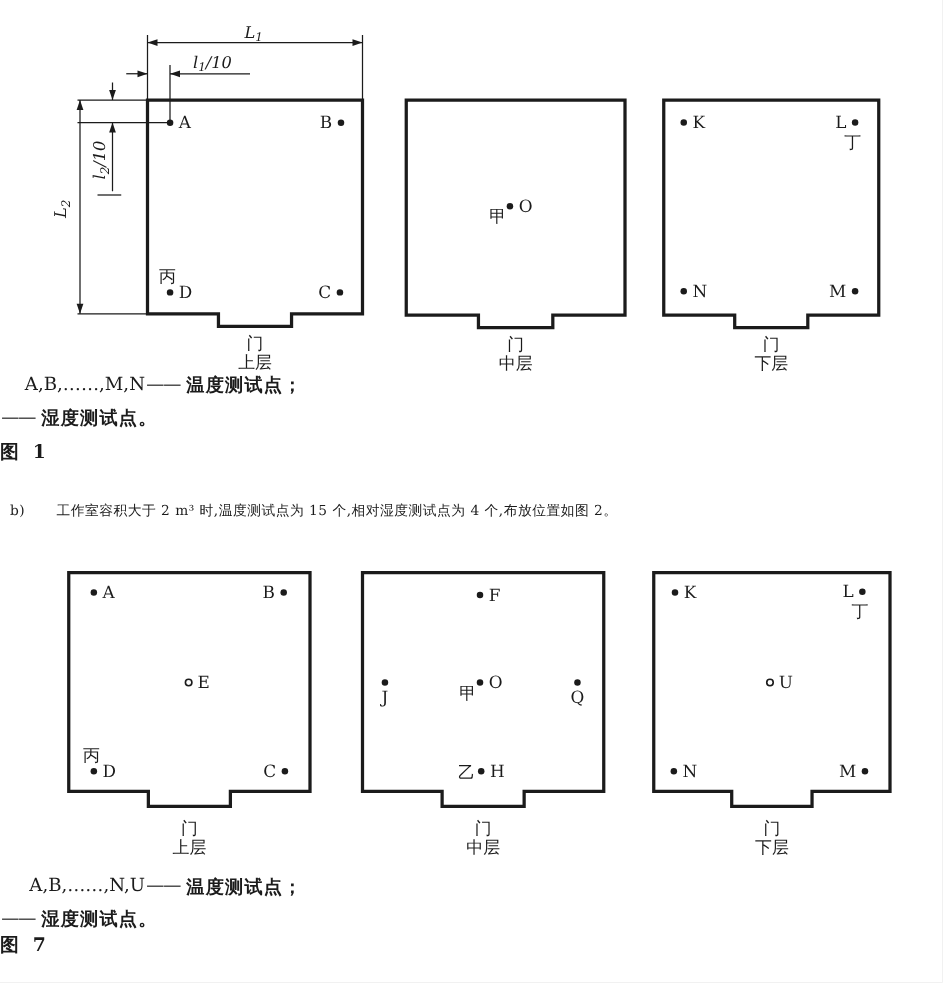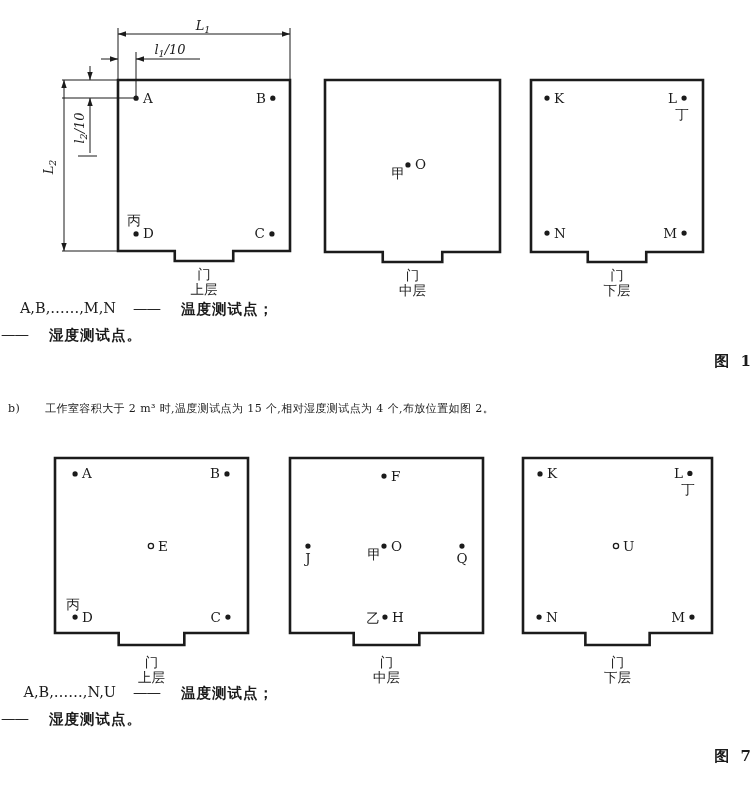--- a/index.html
+++ b/index.html
@@ -16,26 +16,26 @@
   .dim{stroke:var(--ink); stroke-width:1;}
   .dot{fill:var(--ink); stroke:none;}
   .open{fill:#ffffff; stroke:var(--ink); stroke-width:1.3;}
   .arrow{fill:var(--ink); stroke:none;}
   text{fill:var(--ink);}
   .lat{font:13.5px "DejaVu Serif","Liberation Serif",serif;}
   .cjk{font:13.5px "DejaVu Serif","Liberation Serif",serif;}
   .mid{text-anchor:middle;}
   .dimlbl{font:italic 13px "DejaVu Serif","Liberation Serif",serif;}
   .legend{position:absolute; left:0; font-size:14.5px;}
-  .legend-row{display:flex; line-height:23px; margin-bottom:3px; white-space:pre;gap:16px;}
+  .legend-row{display:flex; line-height:23px; margin-bottom:3px; white-space:pre;}
   .legend-term{display:inline-block; width:116px; text-align:right;}
   .legend-dash{letter-spacing:-1px; margin:0 1px;}
   .legend-desc{margin-left:4px; letter-spacing:1px;font-weight:bold;}
   .fig-caption{
-    position:absolute; left:0; width:754px; text-align:right;
+    position:absolute; left:0; width:754px; text-align:left;
     font-size:15px; font-weight:700; letter-spacing:3px;
   }
   .body-line{
     position:absolute; left:8px; top:401px; font-size:11px;
     white-space:nowrap; letter-spacing:0.4px;
   }
   .item-marker{margin-right:25px;}
 </style>
 </head>
 <body>
@@ -154,21 +154,21 @@
       <text x="682.887" y="477.9" class="lat" text-anchor="end">L</text>
       <text x="687.887" y="493.9" class="cjk" text-anchor="middle">丁</text>
       <circle cx="615.988" cy="546.025" r="2.6" class="open"></circle>
       <text x="622.988" y="550.525" class="lat" text-anchor="start">U</text>
       <circle cx="539.065" cy="617.075" r="2.6" class="dot"></circle>
       <text x="546.065" y="621.575" class="lat" text-anchor="start">N</text>
       <circle cx="691.966" cy="617.075" r="2.6" class="dot"></circle>
       <text x="684.966" y="621.575" class="lat" text-anchor="end">M</text>
     </svg>
 
-  <div class="legend" style="top:681px">
+  <div class="legend" style="top:698px">
     <div class="legend-row">
       <span class="legend-term">A,B,……,N,U</span><span class="legend-dash">——</span><span class="legend-desc">温度测试点；</span>
     </div>
     <div class="legend-row">
       <span class="legend-dash">——</span><span class="legend-desc">湿度测试点。</span>
     </div>
   </div>
 
   <div class="fig-caption" style="top:747px">图 7</div>
 

